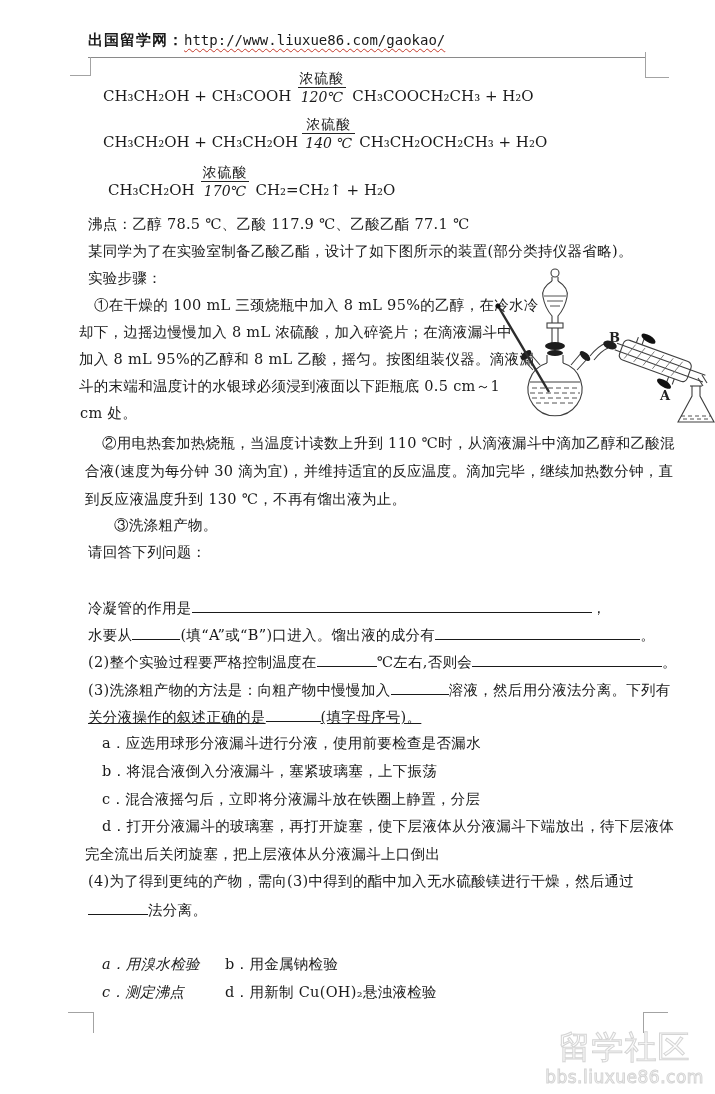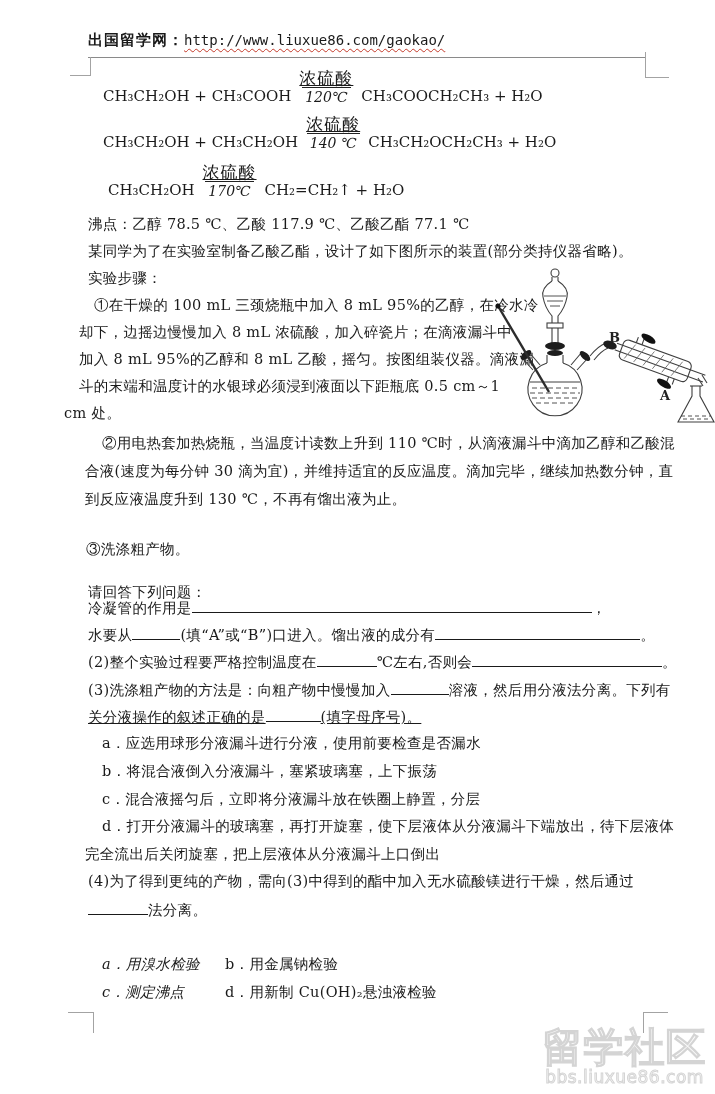--- a/index.html
+++ b/index.html
@@ -13,29 +13,29 @@
   .hdr .site{font-weight:bold;letter-spacing:1px;}
   .hdr .url{font-family:"DejaVu Sans Mono","Liberation Mono",monospace;font-size:14px;
             text-decoration:underline;text-decoration-style:wavy;text-decoration-color:#c43a2a;
             text-decoration-thickness:1px;text-underline-offset:3px;}
   .hrule{top:57px;left:88px;width:557px;border-top:1px solid #8a8a8a;height:0;}
   .crop{position:absolute;border:0 solid #a3a3a3;}
   
   .eq{position:absolute;display:flex;align-items:flex-end;font-size:15px;}
   .eq .f{line-height:19px;}
   .cond{display:inline-flex;flex-direction:column;align-items:center;margin:0 4px;}
-  .cond-top{font-size:17px;line-height:17px;padding:0 4px;letter-spacing:1px;text-decoration:underline;}
+  .cond-top{font-size:14px;line-height:17px;padding:0 4px;letter-spacing:1px;}
   .cond-temp{border-top:1.2px solid #222;font-size:14px;line-height:18px;padding:0 3px;font-style:italic;}
   .indent1{padding-left:15px;text-align:center;}
   .indent2{padding-left:14px;}
   .optrow span.col1{display:inline-block;width:123px;font-style:italic;}
   
   .wm{top:1024px;left:534px;width:181px;text-align:center;color:#fbfbfb;
       -webkit-text-stroke:1px #d4d4d4;font-family:"DejaVu Sans","Liberation Sans",sans-serif;}
-  .wm .big{font-size:40px;font-weight:bold;line-height:46px;letter-spacing:1px;}
+  .wm .big{font-size:32px;font-weight:normal;line-height:46px;letter-spacing:1px;}
   .wm .small{font-size:17px;line-height:18px;margin-top:-2px;letter-spacing:0.5px;}
   
   .diagram{top:266px;left:488px;width:227px;height:168px;}
   svg{display:block;}
 </style>
 </head>
 <body>
 
 <div class="page">
 
@@ -80,21 +80,21 @@
   </div>
 
   <div class="abs line" style="left:88px;top:214px;">沸点：乙醇 78.5 ℃、乙酸 117.9 ℃、乙酸乙酯 77.1 ℃</div>
   <div class="abs line" style="left:88px;top:241px;">某同学为了在实验室制备乙酸乙酯，设计了如下图所示的装置(部分类持仪器省略)。</div>
   <div class="abs line" style="left:88px;top:268px;">实验步骤：</div>
 
   <div class="abs line indent1" style="left:79px;top:295px;">①在干燥的 100 mL 三颈烧瓶中加入 8 mL 95%的乙醇，在冷水冷</div>
   <div class="abs line" style="left:79px;top:322px;">却下，边摇边慢慢加入 8 mL 浓硫酸，加入碎瓷片；在滴液漏斗中</div>
   <div class="abs line" style="left:79px;top:349px;">加入 8 mL 95%的乙醇和 8 mL 乙酸，摇匀。按图组装仪器。滴液漏</div>
   <div class="abs line" style="left:79px;top:376px;">斗的末端和温度计的水银球必须浸到液面以下距瓶底 0.5 cm～1</div>
-  <div class="abs line" style="left:64px;top:403px;">cm 处。</div>
+  <div class="abs line" style="left:80px;top:403px;">cm 处。</div>
 
   <div class="abs diagram">
     <svg width="227" height="168" viewBox="0 0 227 168" fill="none" stroke="#3f3f3f" stroke-width="1.1">
 
       <circle cx="67" cy="7" r="4"></circle>
       <path d="M64,11 L64,15 M70,11 L70,15"></path>
 
       <path d="M64,15 Q53,22 55,31 Q57,42 64,50 L64,57 M70,15 Q81,22 79,31 Q77,42 70,50 L70,57"></path>
       <path d="M56,30 L78,30 M59,35 L75,35 M62,40 L72,40" stroke-width="0.9"></path>
 
@@ -140,23 +140,23 @@
       <path d="M204,120 L204,130 L190,156 L226,156 L212,130 L212,120"></path>
       <path d="M202,120 L214,120"></path>
       <path d="M193,150 L223,150 M195,153 L221,153" stroke-width="0.9" stroke-dasharray="4 3"></path>
     </svg>
   </div>
 
   <div class="abs line indent2" style="left:88px;top:433px;">②用电热套加热烧瓶，当温度计读数上升到 110 ℃时，从滴液漏斗中滴加乙醇和乙酸混</div>
   <div class="abs line" style="left:85px;top:461px;">合液(速度为每分钟 30 滴为宜)，并维持适宜的反应温度。滴加完毕，继续加热数分钟，直</div>
   <div class="abs line" style="left:85px;top:489px;">到反应液温度升到 130 ℃，不再有馏出液为止。</div>
 
-  <div class="abs line indent2" style="left:72px;top:515px;margin-top:24px;">③洗涤粗产物。</div>
+  <div class="abs line indent2" style="left:100px;top:515px;">③洗涤粗产物。</div>
 
-  <div class="abs line" style="left:88px;top:542px;margin-top:40px;">请回答下列问题：</div>
+  <div class="abs line" style="left:88px;top:542px;">请回答下列问题：</div>
 
   <div class="abs line" style="left:88px;top:597px;"><span>冷凝管的作用是</span><span class="blank" style="width: 400px;"></span><span>，</span></div>
   <div class="abs line" style="left:88px;top:624px;"><span>水要从</span><span class="blank" style="width: 48px;"></span><span>(填“A”或“B”)口进入。馏出液的成分有</span><span class="blank" style="width: 205px;"></span><span>。</span></div>
   <div class="abs line" style="left:88px;top:651px;"><span>(2)整个实验过程要严格控制温度在</span><span class="blank" style="width: 60px;"></span><span>℃左右,否则会</span><span class="blank" style="width: 190px;"></span><span>。</span></div>
   <div class="abs line" style="left:88px;top:679px;"><span>(3)洗涤粗产物的方法是：向粗产物中慢慢加入</span><span class="blank" style="width: 58px;"></span><span>溶液，然后用分液法分离。下列有</span></div>
   <div class="abs line" style="left:88px;top:706px;text-decoration:underline;"><span>关分液操作的叙述正确的是</span><span class="blank" style="width: 55px;"></span><span>(填字母序号)。</span></div>
 
   <div class="abs line" style="left:102px;top:733px;">a．应选用球形分液漏斗进行分液，使用前要检查是否漏水</div>
   <div class="abs line" style="left:102px;top:761px;">b．将混合液倒入分液漏斗，塞紧玻璃塞，上下振荡</div>
   <div class="abs line" style="left:102px;top:789px;">c．混合液摇匀后，立即将分液漏斗放在铁圈上静置，分层</div>

